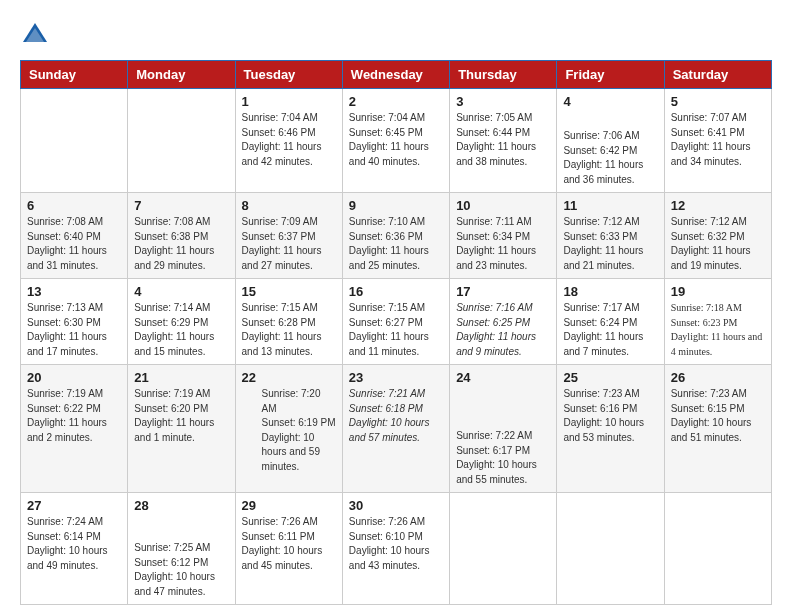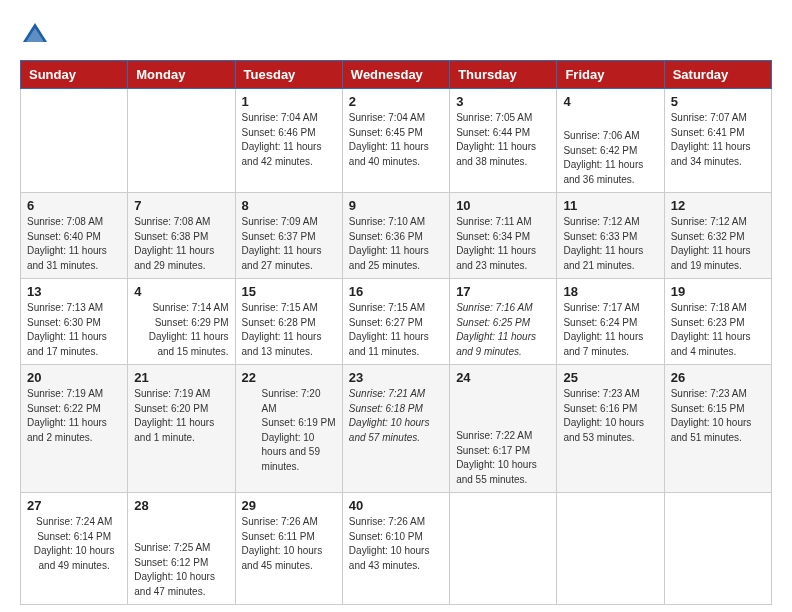--- a/index.html
+++ b/index.html
@@ -197,21 +197,21 @@
       </tr>
       <tr>
         <td>
           <span class="day-num">13</span>
           <div class="day-info" style="white-space: pre-line;">Sunrise: 7:13 AM
 Sunset: 6:30 PM
 Daylight: 11 hours and 17 minutes.</div>
         </td>
         <td>
           <span class="day-num">4</span>
-          <div class="day-info" style="white-space: pre-line; text-align: right;">Sunrise: 7:14 AM
+          <div class="day-info" style="white-space: pre-line;">Sunrise: 7:14 AM
 Sunset: 6:29 PM
 Daylight: 11 hours and 15 minutes.</div>
         </td>
         <td>
           <span class="day-num">15</span>
           <div class="day-info" style="white-space: pre-line;">Sunrise: 7:15 AM
 Sunset: 6:28 PM
 Daylight: 11 hours and 13 minutes.</div>
         </td>
         <td>
@@ -227,21 +227,21 @@
 Daylight: 11 hours and 9 minutes.</div>
         </td>
         <td>
           <span class="day-num">18</span>
           <div class="day-info" style="white-space: pre-line;">Sunrise: 7:17 AM
 Sunset: 6:24 PM
 Daylight: 11 hours and 7 minutes.</div>
         </td>
         <td>
           <span class="day-num">19</span>
-          <div class="day-info" style="white-space: pre-line;">Sunrise: 7:18 AM
+          <div class="day-info" style="white-space: pre-line; font-family: Liberation Serif, serif;">Sunrise: 7:18 AM
 Sunset: 6:23 PM
 Daylight: 11 hours and 4 minutes.</div>
         </td>
       </tr>
       <tr>
         <td>
           <span class="day-num">20</span>
           <div class="day-info" style="white-space: pre-line;">Sunrise: 7:19 AM
 Sunset: 6:22 PM
 Daylight: 11 hours and 2 minutes.</div>
@@ -279,38 +279,38 @@
         <td>
           <span class="day-num">26</span>
           <div class="day-info" style="white-space: pre-line;">Sunrise: 7:23 AM
 Sunset: 6:15 PM
 Daylight: 10 hours and 51 minutes.</div>
         </td>
       </tr>
       <tr>
         <td>
           <span class="day-num">27</span>
-          <div class="day-info" style="white-space: pre-line; text-align: center;">Sunrise: 7:24 AM
+          <div class="day-info" style="white-space: pre-line;">Sunrise: 7:24 AM
 Sunset: 6:14 PM
 Daylight: 10 hours and 49 minutes.</div>
         </td>
         <td>
           <span class="day-num">28</span>
           <div class="day-info" style="white-space: pre-line; margin-top: 28px;">Sunrise: 7:25 AM
 Sunset: 6:12 PM
 Daylight: 10 hours and 47 minutes.</div>
         </td>
         <td>
           <span class="day-num">29</span>
           <div class="day-info" style="white-space: pre-line;">Sunrise: 7:26 AM
 Sunset: 6:11 PM
 Daylight: 10 hours and 45 minutes.</div>
         </td>
         <td>
-          <span class="day-num">40</span>
+          <span class="day-num">30</span>
           <div class="day-info" style="white-space: pre-line;">Sunrise: 7:26 AM
 Sunset: 6:10 PM
 Daylight: 10 hours and 43 minutes.</div>
         </td>
         <td class="empty"></td>
         <td class="empty"></td>
         <td class="empty"></td>
       </tr>
     </tbody>
 </table>

